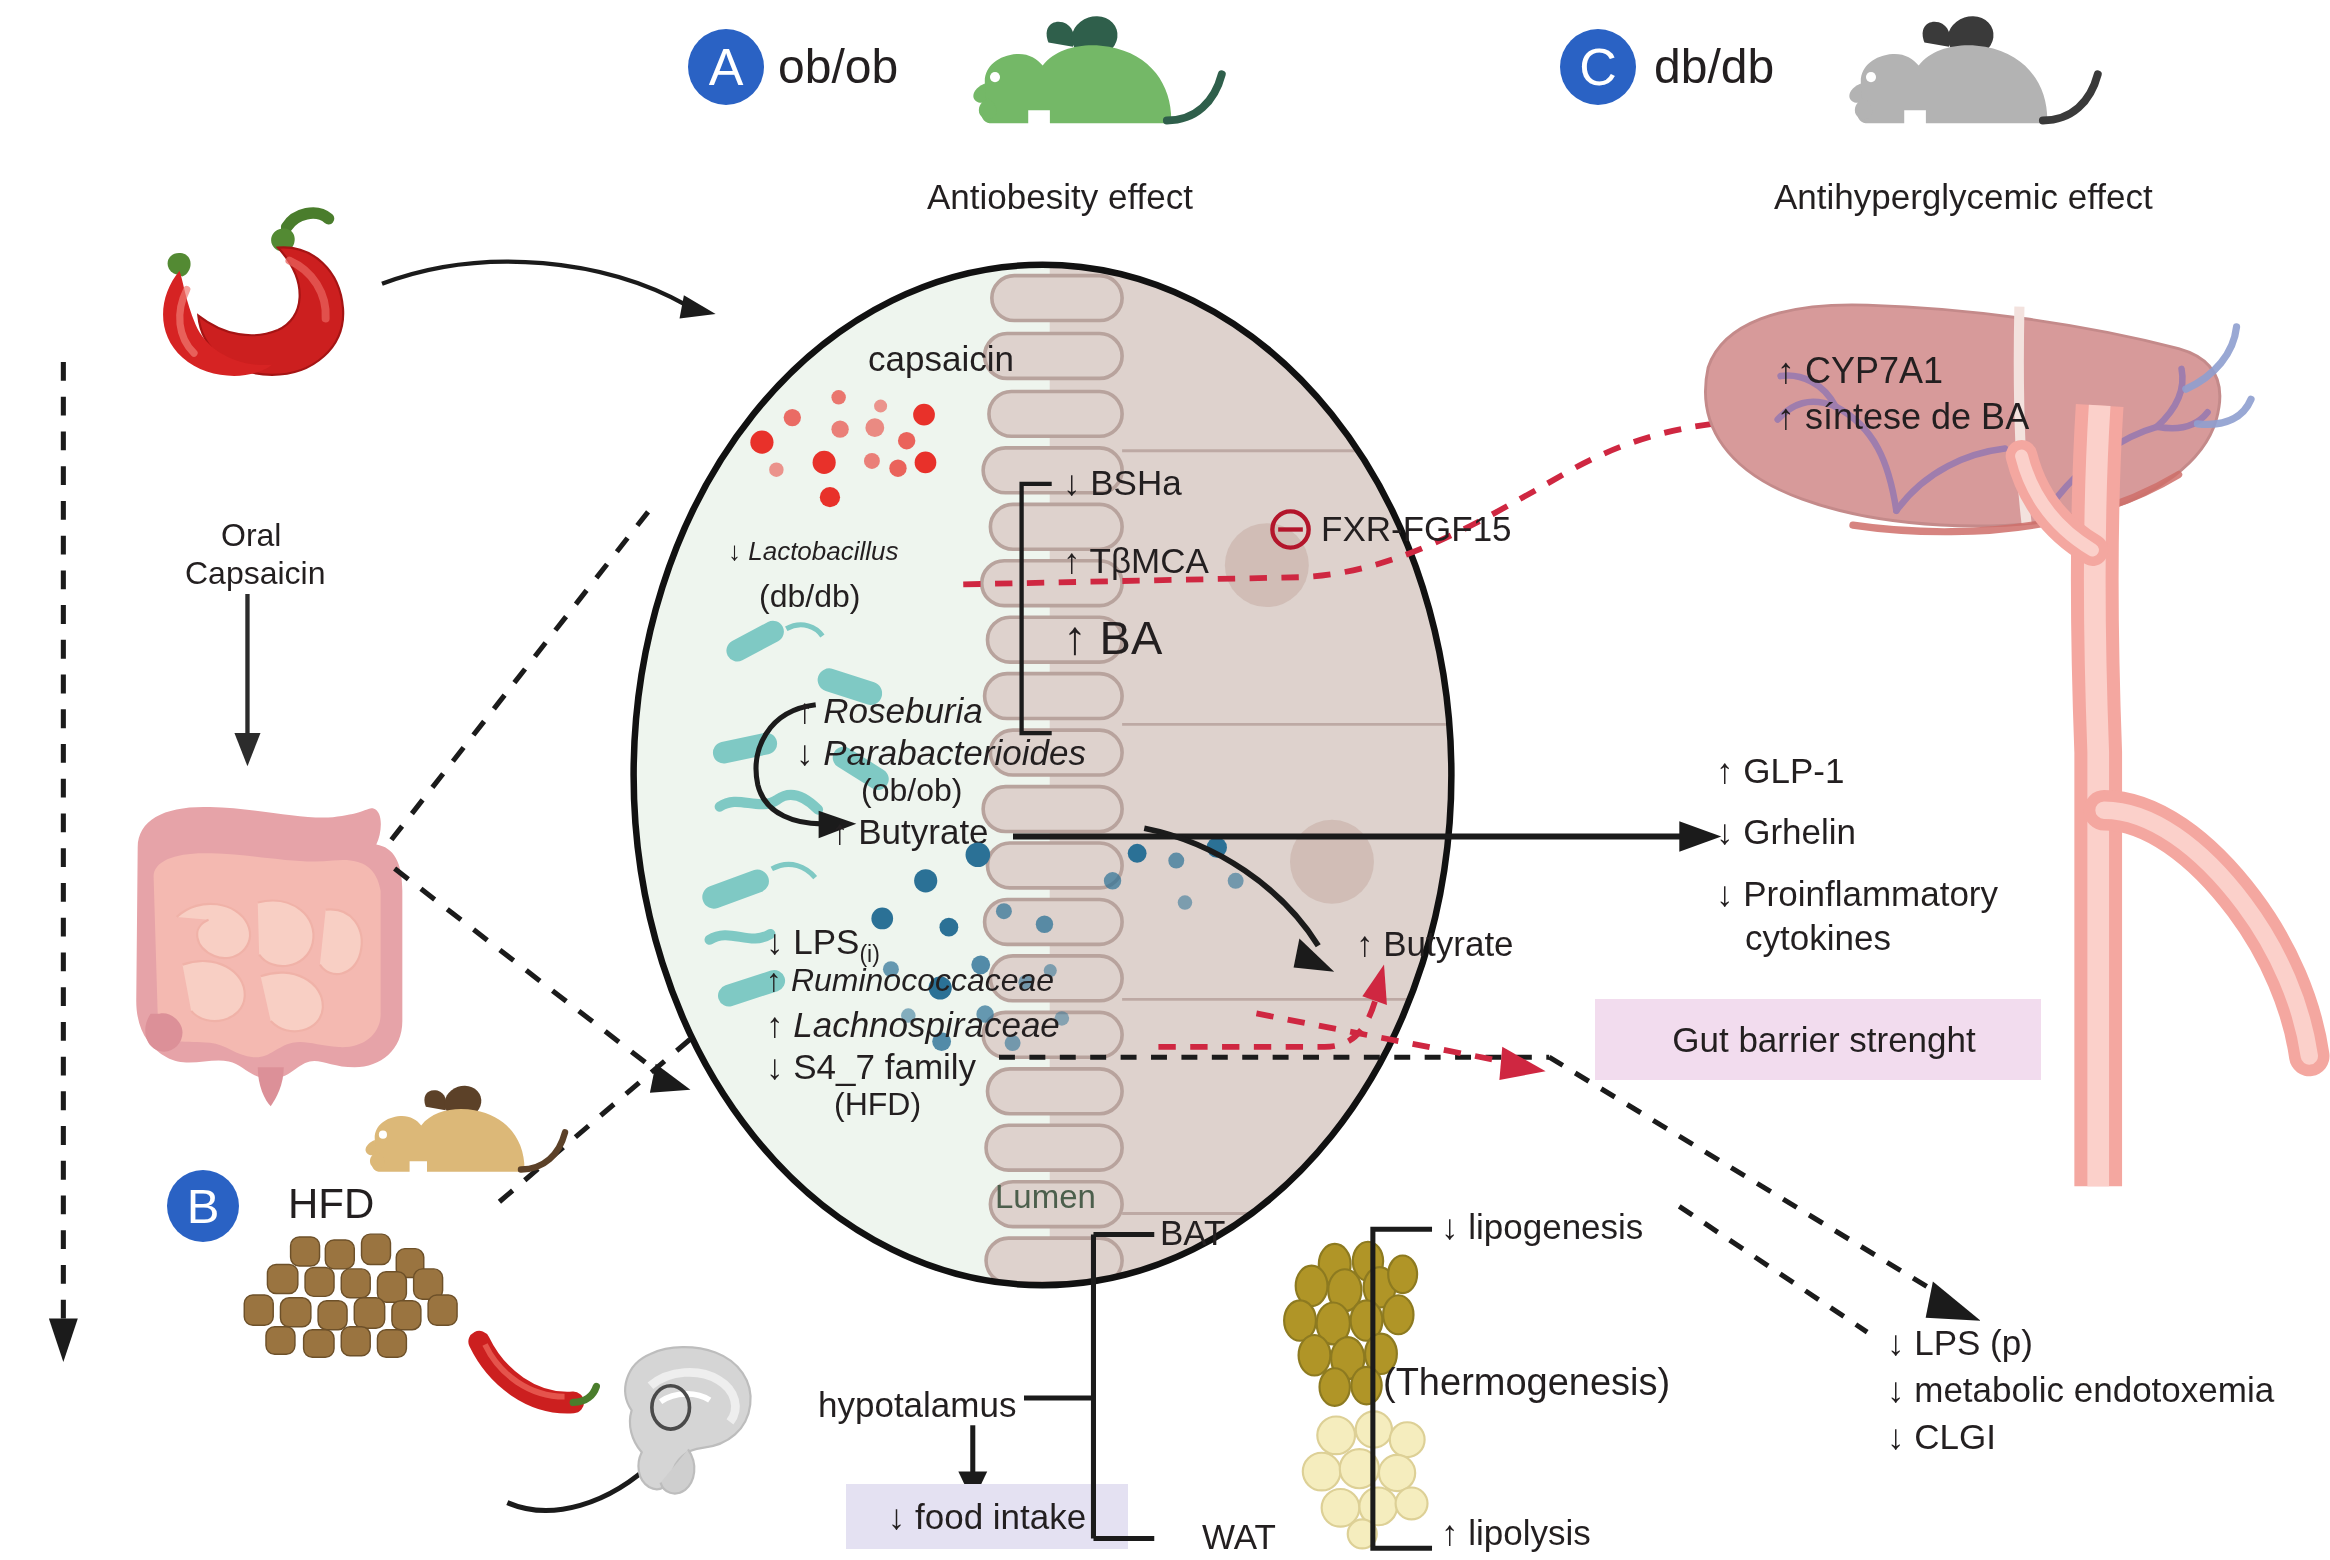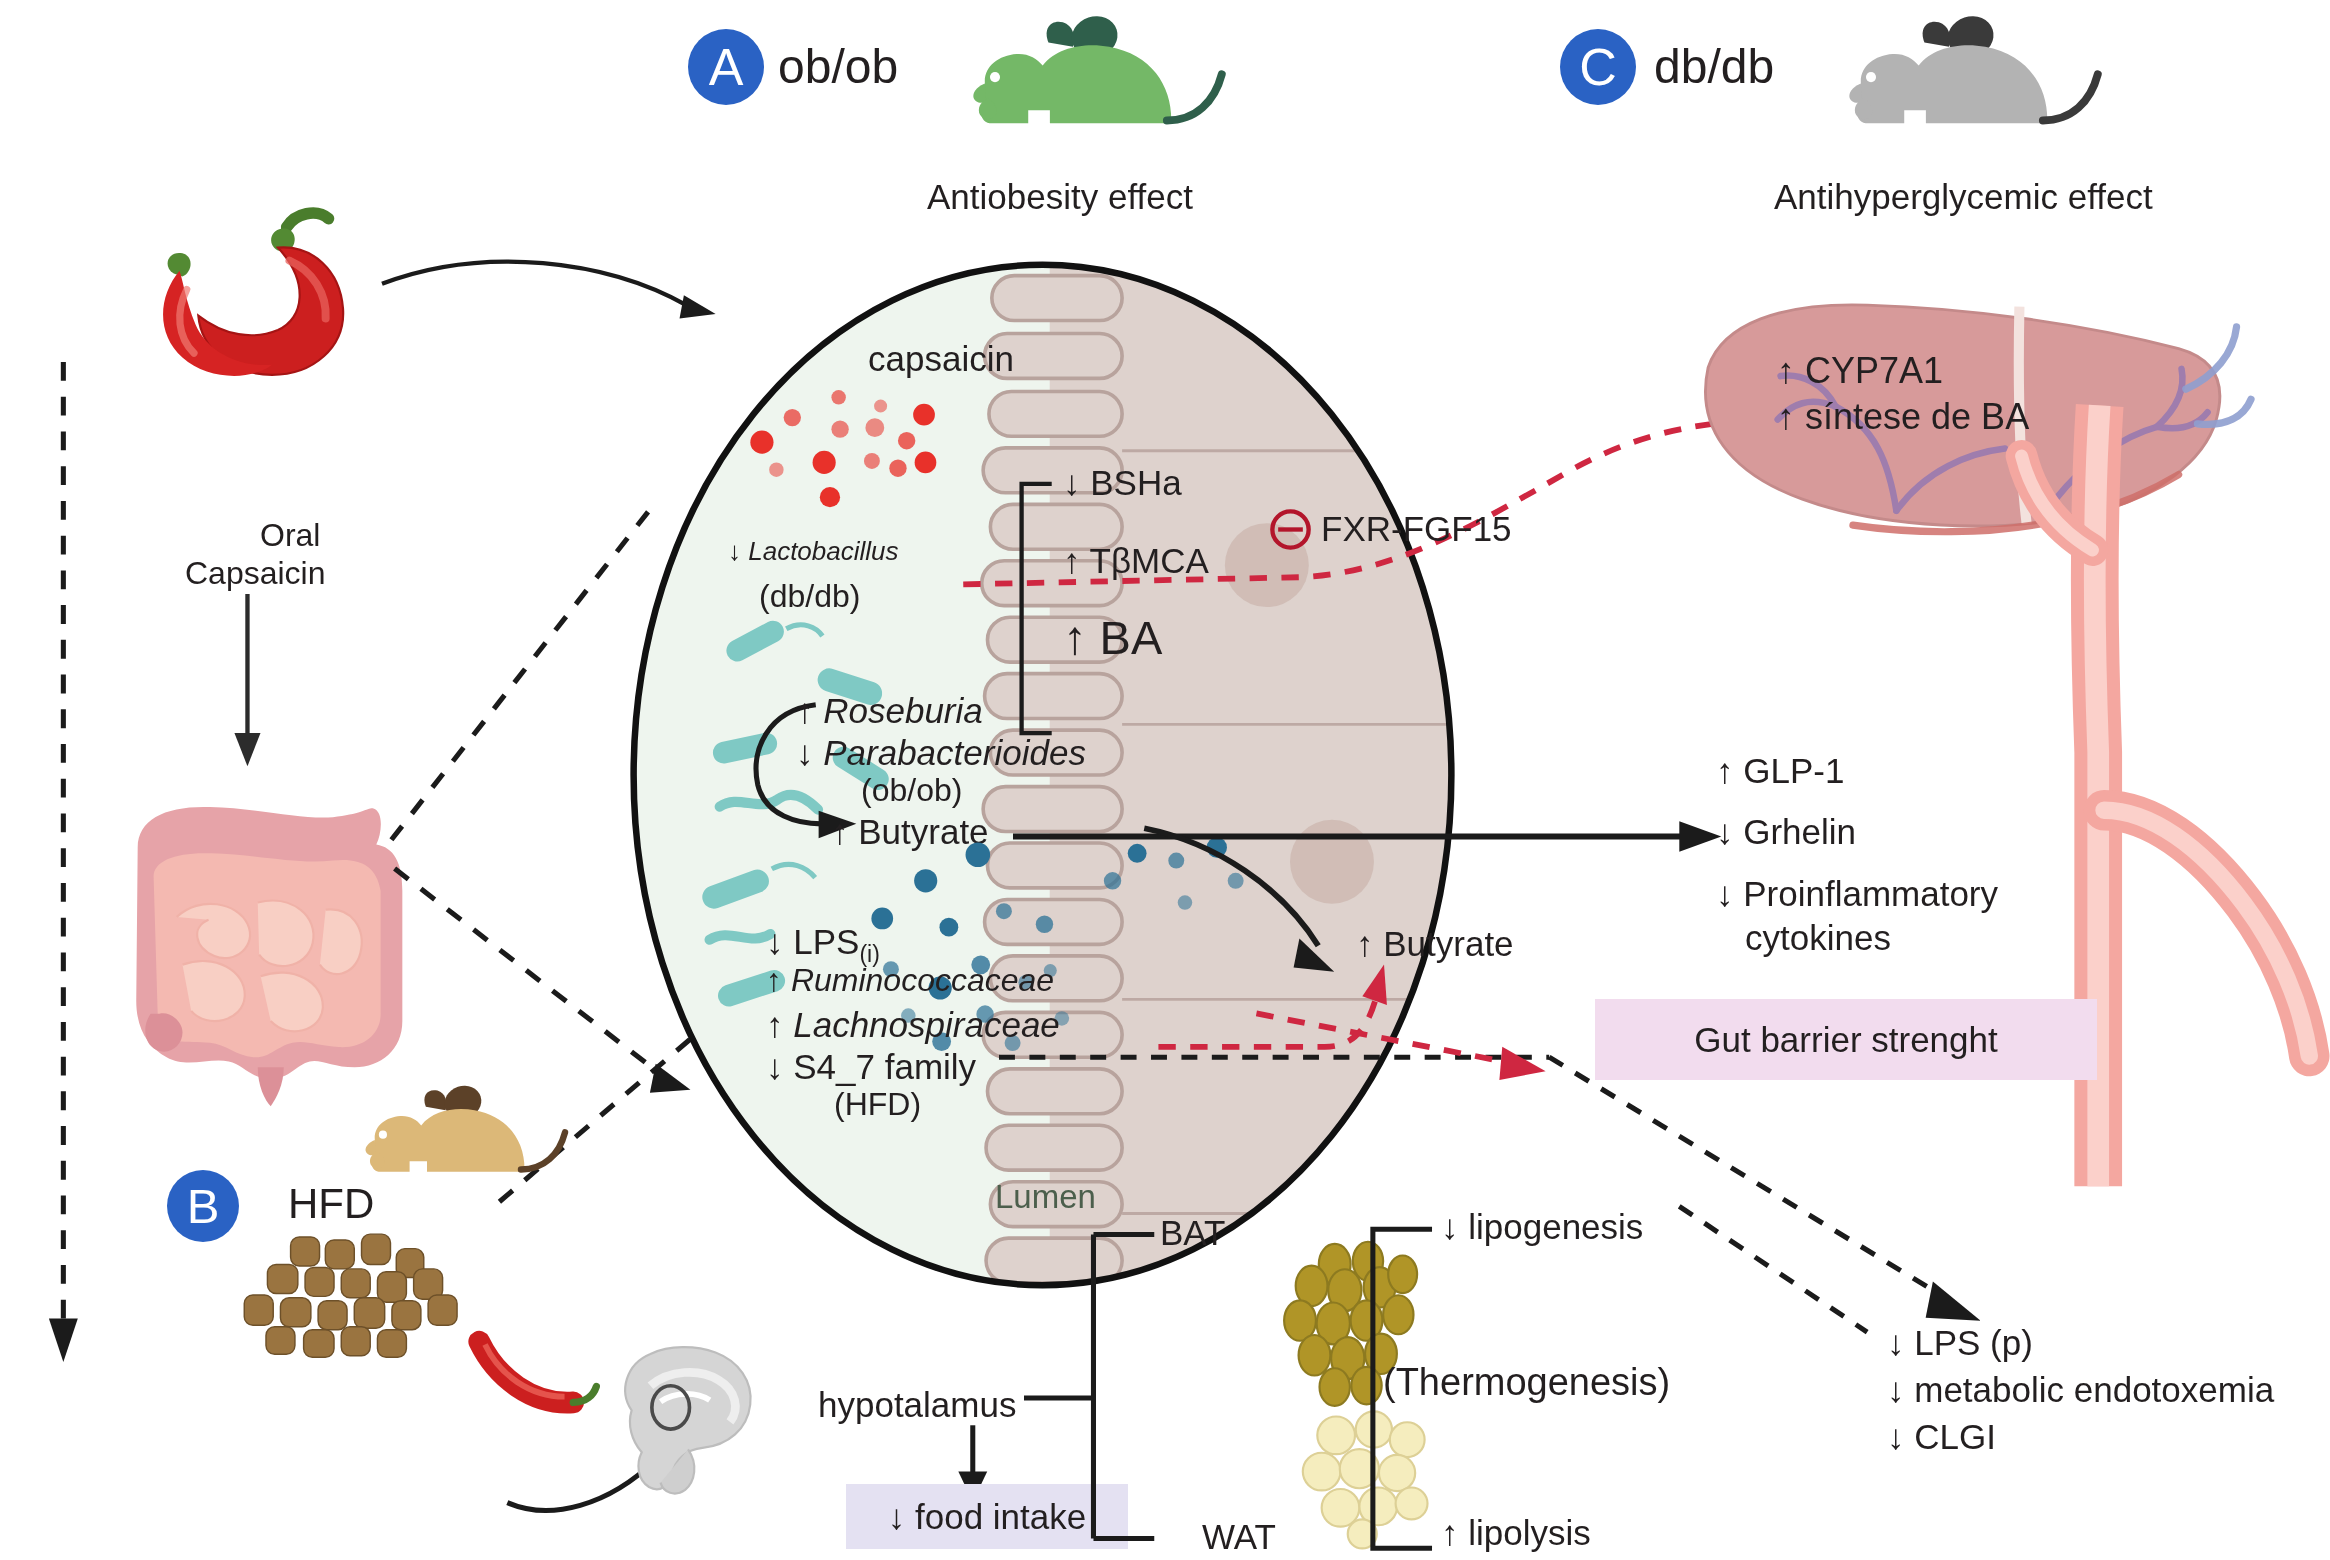--- a/index.html
+++ b/index.html
@@ -74,21 +74,21 @@
     <path d="M78 124 C48 160 46 212 82 244 C118 276 178 276 206 254
              C160 258 116 236 100 198 C86 164 84 142 78 124 Z" fill="#d62323"></path>
     <path d="M88 150 C72 182 76 216 98 238" stroke="#ef7a72" stroke-width="10" fill="none" opacity=".7" stroke-linecap="round"></path>
   </svg>
 
   <svg class="abs" style="left:376px;top:239px;" width="376" height="130" viewBox="0 0 520 180">
     <path d="M8 62 C150 8 320 30 430 92" stroke="#1b1b1b" stroke-width="6" fill="none"></path>
     <path d="M426 78 L470 104 L420 110 Z" fill="#1b1b1b"></path>
   </svg>
 
-  <div class="abs txt" style="left:221px;top:518px;font-size:32px;margin-left:39px;">Oral</div>
+  <div class="abs txt" style="left:221px;top:518px;font-size:32px;">Oral</div>
   <div class="abs txt" style="left:185px;top:556px;font-size:32px;">Capsaicin</div>
   <svg class="abs" style="left:217px;top:594px;" width="87" height="181" viewBox="0 0 120 250">
     <line x1="42" y1="0" x2="42" y2="200" stroke="#2c2c2c" stroke-width="6"></line>
     <path d="M24 192 L42 238 L60 192 Z" fill="#2c2c2c"></path>
   </svg>
 
   <svg class="abs" style="left:43px;top:362px;" width="87" height="1013" viewBox="0 0 120 1400">
     <line x1="28" y1="0" x2="28" y2="1330" stroke="#1b1b1b" stroke-width="7" stroke-dasharray="26 22"></line>
     <path d="M8 1322 L28 1382 L48 1322 Z" fill="#1b1b1b"></path>
   </svg>
@@ -388,21 +388,21 @@
     <path d="M166 560 C230 560 300 610 360 690 C408 754 440 830 450 900" stroke="#fbd0ca" stroke-width="24" fill="none" stroke-linecap="round"></path>
     <path d="M150 200 C100 170 66 126 52 70" stroke="#f4a7a0" stroke-width="44" fill="none" stroke-linecap="round"></path>
     <path d="M150 200 C100 170 66 126 52 70" stroke="#fbd0ca" stroke-width="18" fill="none" stroke-linecap="round"></path>
   </svg>
 
   <div class="abs txt" style="left:1716px;top:751px;font-size:35px;">↑ GLP-1</div>
   <div class="abs txt" style="left:1716px;top:812px;font-size:35px;">↓ Grhelin</div>
   <div class="abs txt" style="left:1716px;top:874px;font-size:35px;">↓ Proinflammatory</div>
   <div class="abs txt" style="left:1745px;top:918px;font-size:35px;">cytokines</div>
 
-  <div class="abs box" style="left:1595px;top:999px;width:502px;height:81px;background:#f2dcee;">
+  <div class="abs box" style="left:1595px;top:999px;width:434px;height:81px;background:#f2dcee;padding-left:12px;">
     <div class="txt" style="font-size:35px;">Gut barrier strenght</div>
   </div>
 
   <div class="abs txt" style="left:1887px;top:1323px;font-size:35px;">↓ LPS (p)</div>
   <div class="abs txt" style="left:1887px;top:1370px;font-size:35px;">↓ metabolic  endotoxemia</div>
   <div class="abs txt" style="left:1887px;top:1417px;font-size:35px;">↓ CLGI</div>
 
   <svg class="abs" style="left:594px;top:1332px;" width="217" height="174" viewBox="0 0 300 240">
     <path d="M52 108 C34 82 44 44 78 30 C104 18 140 18 168 28
              C200 40 220 68 216 100 C212 134 186 156 150 160

